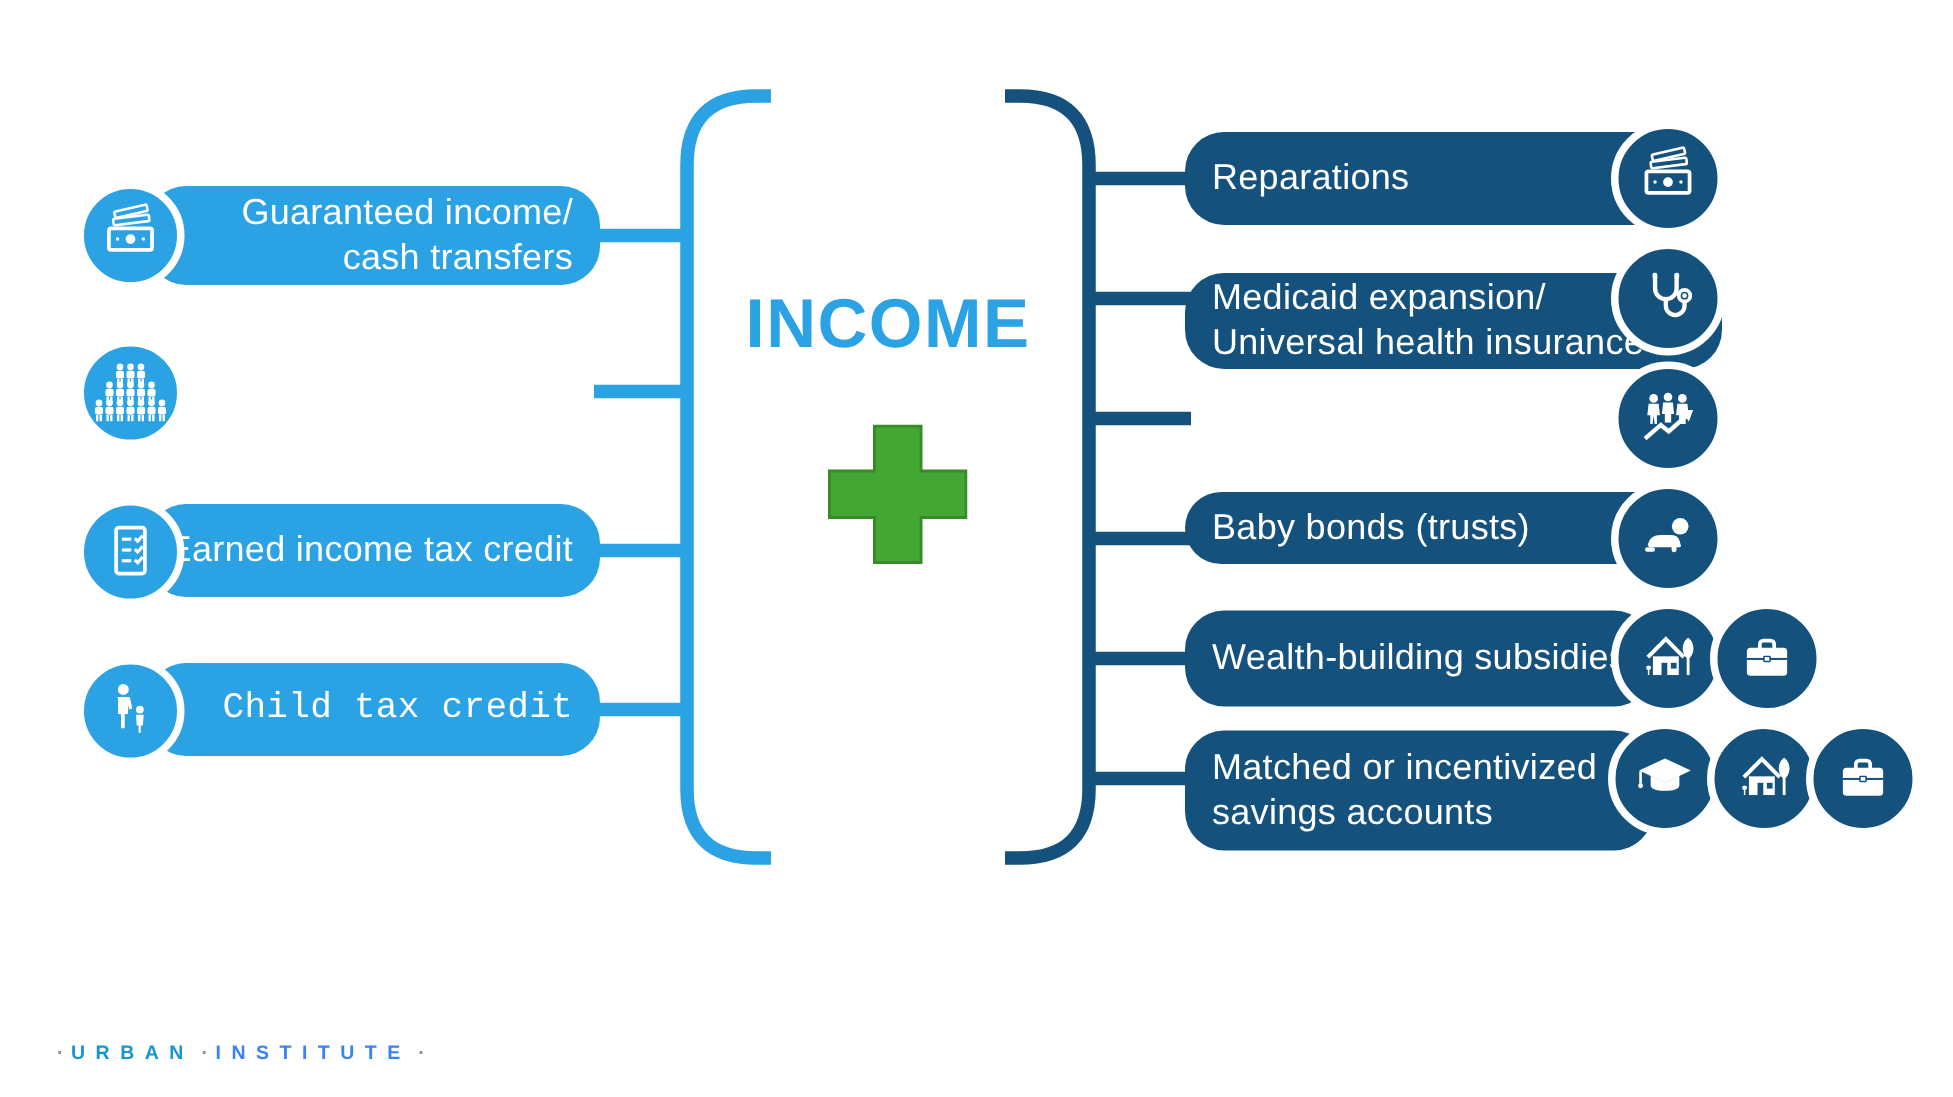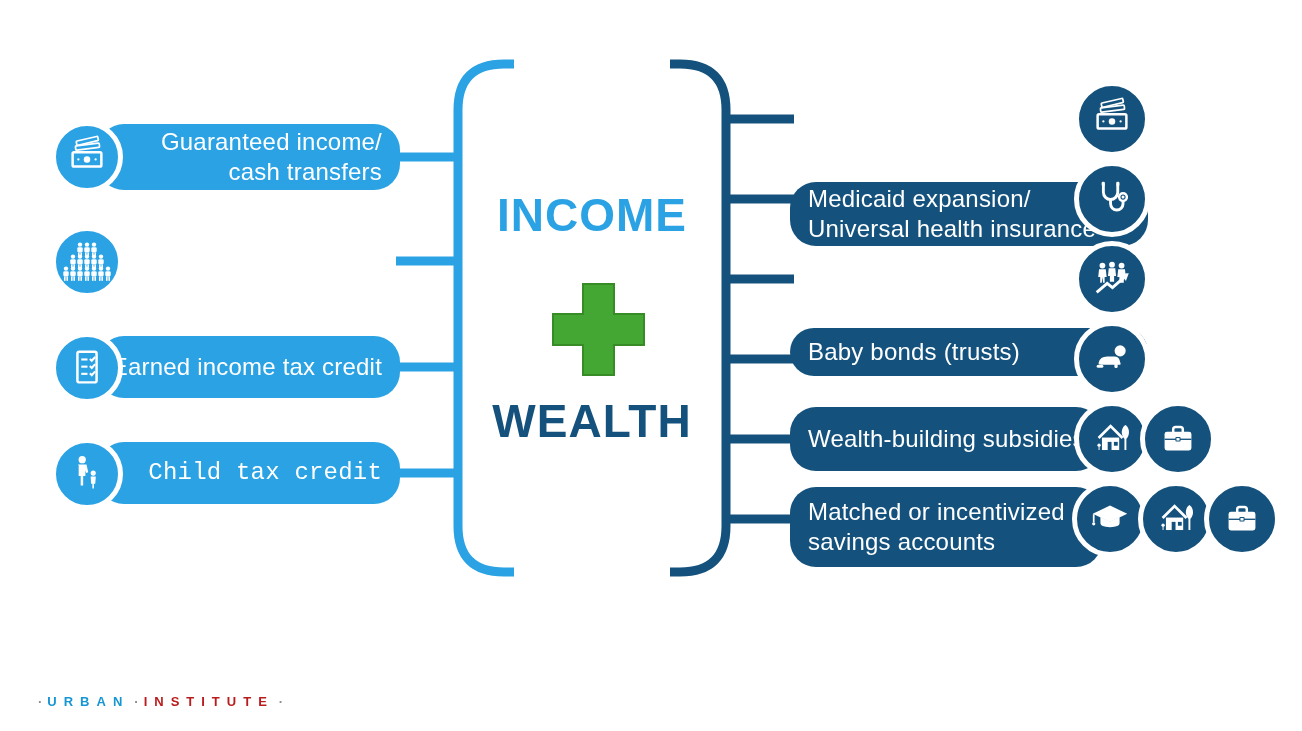--- a/index.html
+++ b/index.html
@@ -57,21 +57,21 @@
   .income-title{color:var(--light_blue);}
   .wealth-title{color:var(--dark_blue);}
   .plus-box{position:absolute;left:552px;top:283px;width:93px;height:93px;}
 
   .logo{
     position:absolute;left:33px;top:694px;font-size:13px;font-weight:bold;
     display:flex;align-items:center;white-space:nowrap;
   }
   .logo .word{letter-spacing:7px;}
   .logo .urban{color:var(--logo_blue);}
-  .logo .institute{color:#b91c1c;}
+  .logo .institute{color:#3b82f6;}
   .logo .dot{color:var(--dot_gray);margin:0 5px;font-weight:bold;}
 </style>
 </head>
 <body>
 
 <div class="canvas">
 
   <svg class="overlay">
 
     <path class="stroke-light" d="M 514 64 H 504 Q 458 64 458 110 V 526 Q 458 572 504 572 H 514"></path>
@@ -158,22 +158,24 @@
       <path class="icon-white" d="M27.8 26.6 h5.4 l-0.6 7.5 h-1.4 v5 h-1.6 v-5 h-1.3 z"></path>
     </svg>
   </div>
 
   <div class="center-title income-title" style="top:192px;">INCOME</div>
   <div class="plus-box">
     <svg width="93" height="93" viewBox="0 0 93 93">
       <polygon points="31,1 62,1 62,31 92,31 92,62 62,62 62,92 31,92 31,62 1,62 1,31 31,31" style="fill:var(--green);stroke:var(--green_border);stroke-width:2"></polygon>
     </svg>
   </div>
-  <div class="center-title wealth-title" style="top:398px;">WEALTH</div>
-
+
+  <div class="rbar" style="top:88px;height:62px;width:358px;">
+    <span class="bar-label">Reparations</span>
+  </div>
   <div class="rbar" style="top:182px;height:64px;width:358px;">
     <span class="bar-label">Medicaid expansion/
 Universal health insurance</span>
   </div>
   <div class="rbar" style="top:328px;height:48px;width:358px;">
     <span class="bar-label">Baby bonds (trusts)</span>
   </div>
   <div class="rbar" style="top:407px;height:64px;width:312px;">
     <span class="bar-label">Wealth-building subsidies</span>
   </div>

